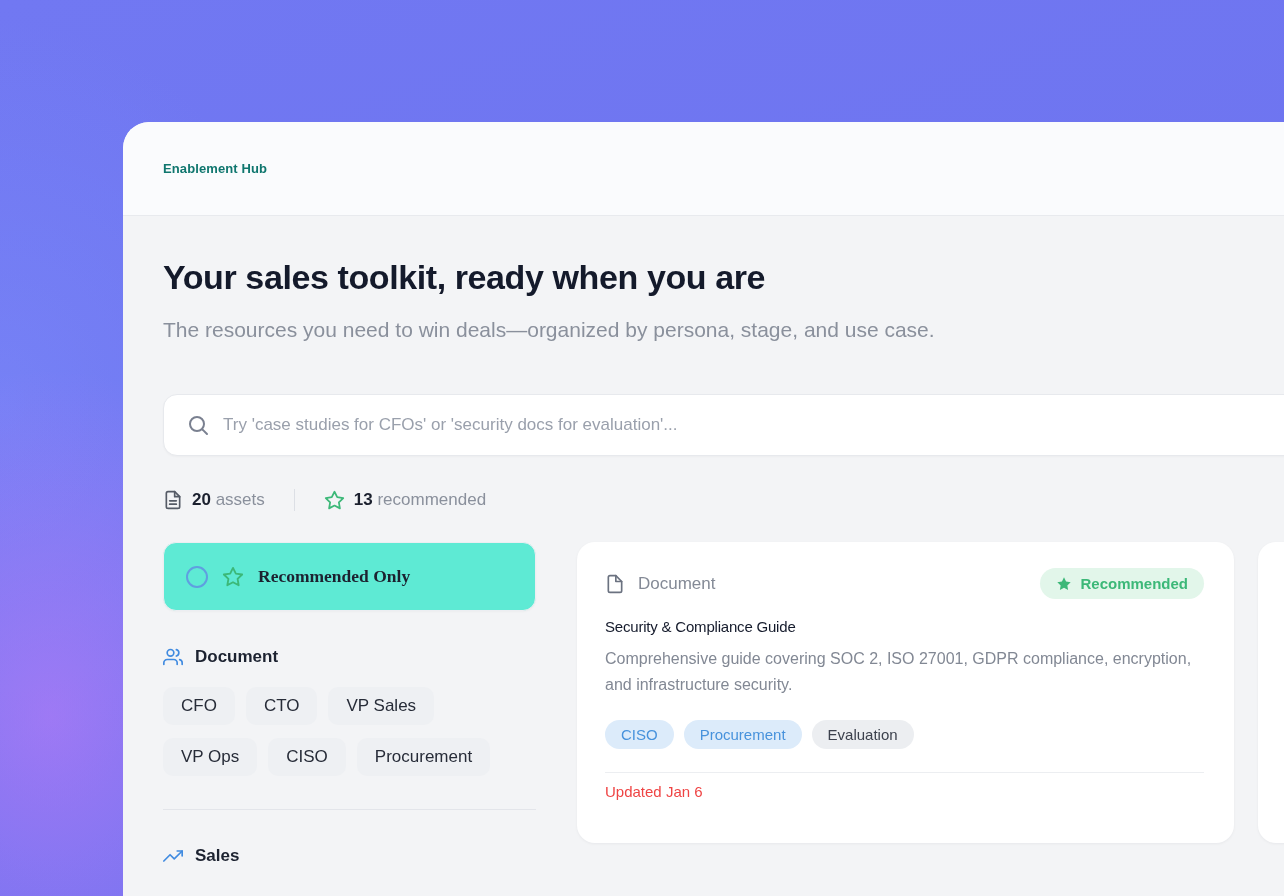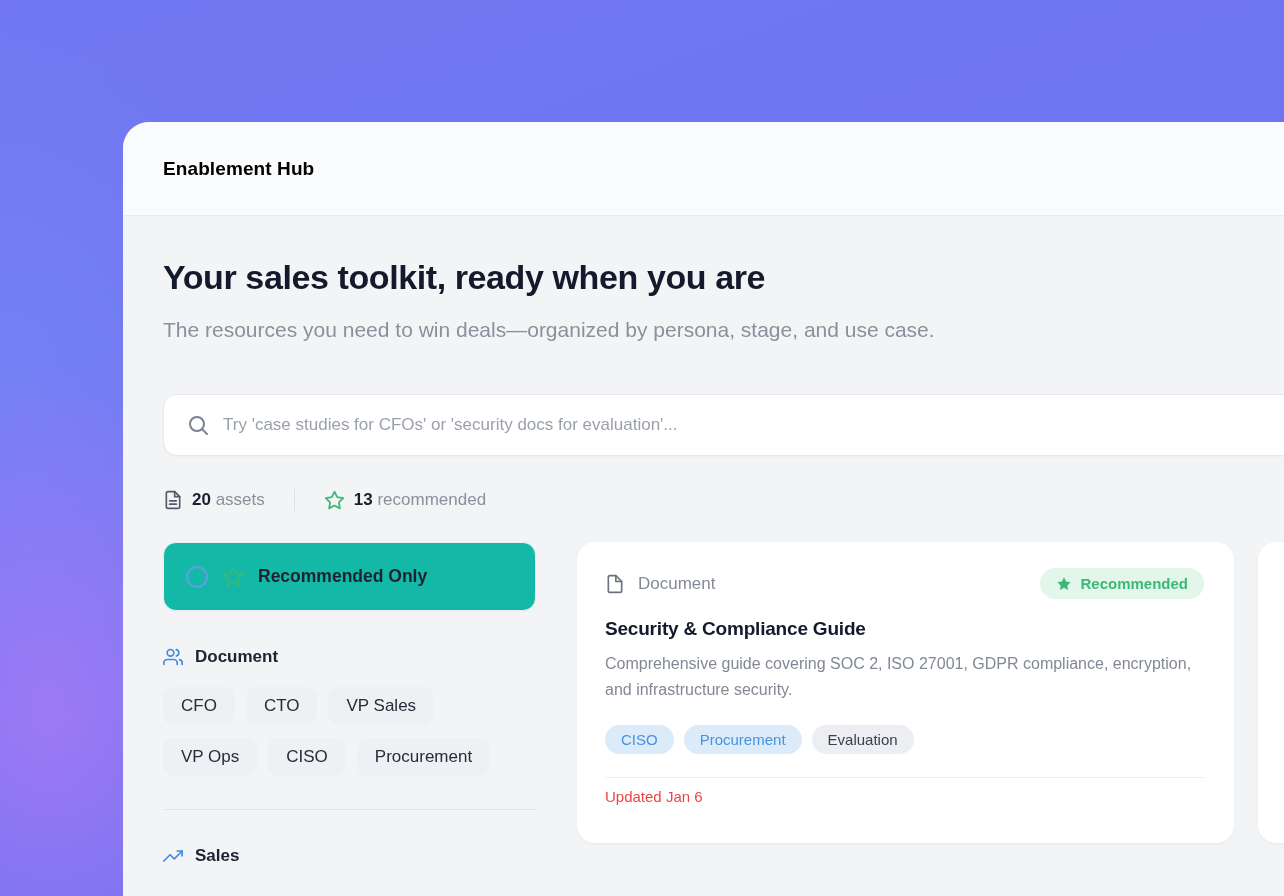--- a/index.html
+++ b/index.html
@@ -21,21 +21,21 @@
     border-top-left-radius:26px;
     overflow:hidden;
   }
   .panel-header {
     height:94px; background:#fafbfd;
     border-bottom:1px solid #e8eaee;
     display:flex; align-items:center;
     padding-left:40px;
     border-top-left-radius:26px;
   }
-  .brand { font-size:19px; font-weight:700; color:#000000; letter-spacing:.1px; }
+  .brand { font-size:13px; font-weight:700; color:#0f766e; letter-spacing:.1px; }
 
   .panel-body { padding:42px 0 0 40px; }
 
   .hero-title {
     font-size:34px; font-weight:800; color:#141a2b;
     letter-spacing:-0.4px;
   }
   .hero-sub {
     margin-top:15px; max-width:830px;
     font-size:21px; line-height:36px; color:#8a909c;
@@ -61,24 +61,24 @@
   }
   .stat { display:flex; align-items:center; gap:9px; }
   .stat b { color:#1b202e; font-weight:700;text-align:center; }
   .stat-divider { width:1px; height:22px; background:#dcdfe5; margin:0 29px; }
 
   .content-grid { margin-top:31px; display:flex; gap:41px; align-items:flex-start; }
 
   
   .sidebar { width:373px; flex:0 0 auto; }
   .toggle-card {
-    width:100%; height:69px; background:#14b8a6;
+    width:100%; height:69px; background:#5eead4;
     border:1px solid #eceef2; border-radius:13px;
     display:flex; align-items:center; padding-left:22px; gap:14px;
-    cursor:pointer; box-shadow:0 1px 2px rgba(20,25,43,.03);
+    cursor:pointer; box-shadow:0 1px 2px rgba(20,25,43,.03);font-family:Liberation Serif, serif;
   }
   .toggle-circle {
     width:22px; height:22px; border:2px solid #5f9fe0; border-radius:50%;
     flex:0 0 auto;
   }
   .toggle-label { font-size:17.5px; font-weight:600; color:#1c2230; }
 
   .section-head { display:flex; align-items:center; gap:12px; margin-top:36px; }
   .section-label { font-size:17px; font-weight:700; color:#1c2230; }
 
@@ -99,21 +99,21 @@
     box-shadow:0 1px 3px rgba(20,25,43,.05);
     display:flex; flex-direction:column; cursor:pointer;
   }
   .card-top { display:flex; align-items:center; justify-content:space-between; }
   .card-type { display:flex; align-items:center; gap:13px; font-size:17px; color:#848a96; }
   .badge {
     display:flex; align-items:center; gap:8px;
     background:#e2f6ea; border-radius:999px;
     padding:7px 16px; font-size:15px; font-weight:700; color:#3cb878;
   }
-  .card-title { margin-top:19px; font-size:19px; font-weight:700; color:#141a2b; letter-spacing:-0.2px; }
+  .card-title { margin-top:19px; font-size:15px; font-weight:400; color:#141a2b; letter-spacing:-0.2px; }
   .card-desc { margin-top:11px; max-width:590px; font-size:16px; line-height:26px; color:#828894; }
   .tag-list { margin-top:22px; display:flex; gap:10px; }
   .tag { border-radius:999px; padding:6px 16px; font-size:15px; }
   .tag.blue { background:#dcebfa; color:#4792dc; }
   .tag.gray { background:#eceef1; color:#3c414d; }
   .card-divider { margin-top:23px; height:1px; background:#eceef1; }
   .card-footer { margin-top:10px; font-size:15px; color:#ef4444; }
 
   .asset-card.partial { width:400px; box-shadow:0 1px 3px rgba(20,25,43,.05); }
 </style>

